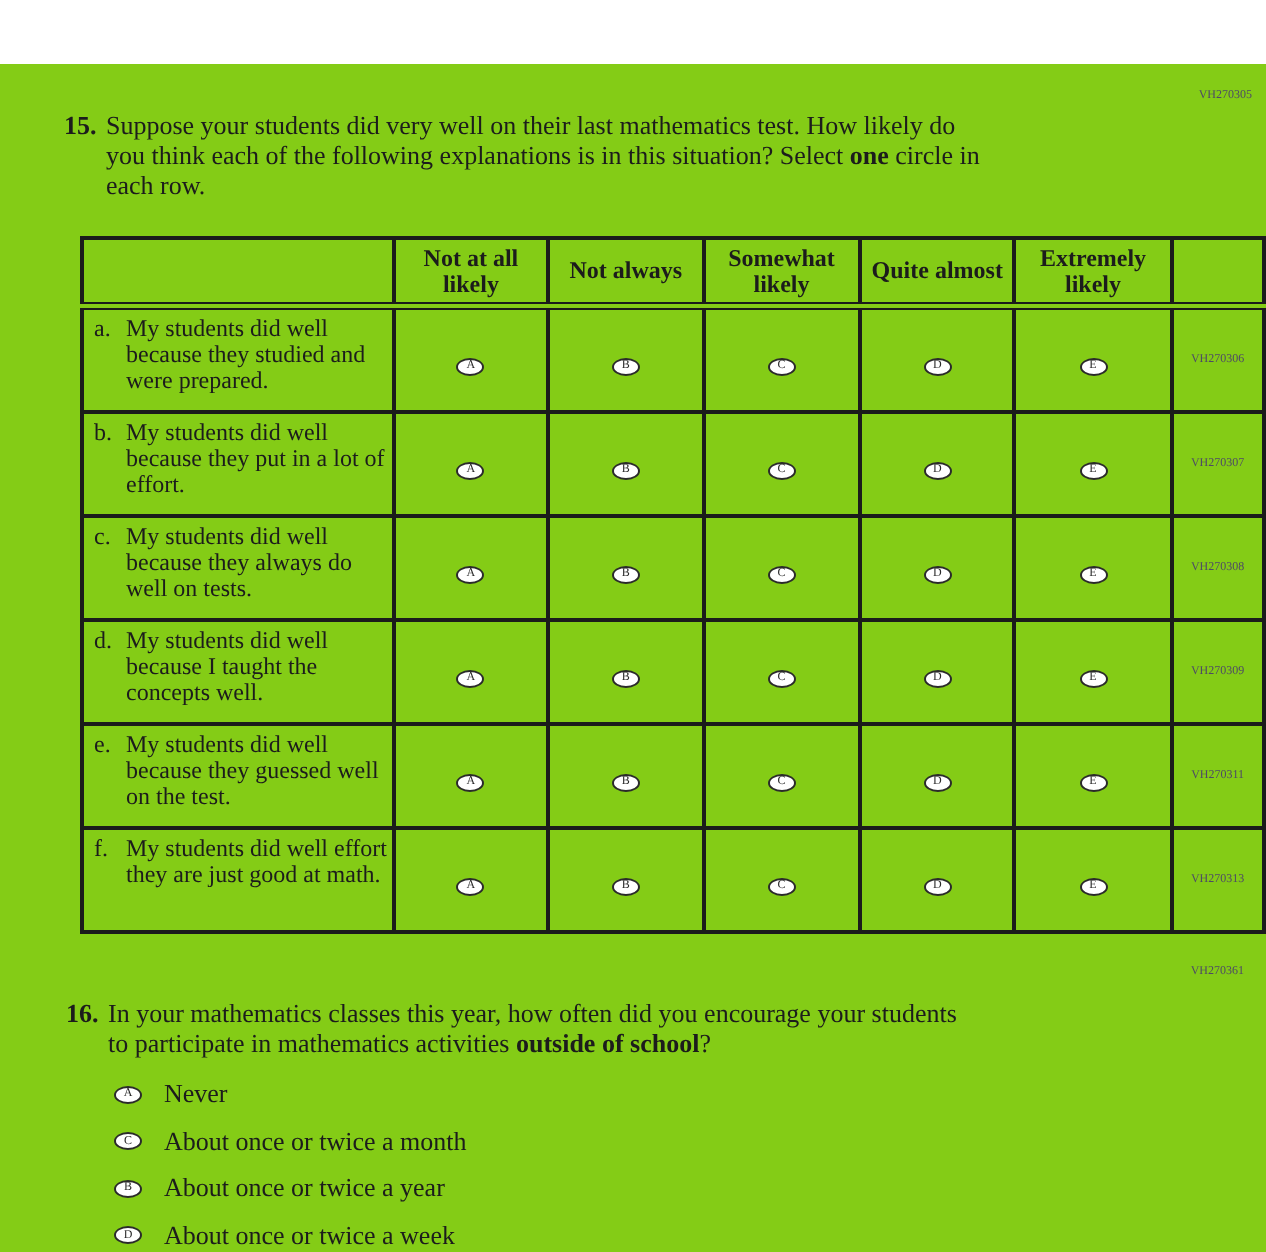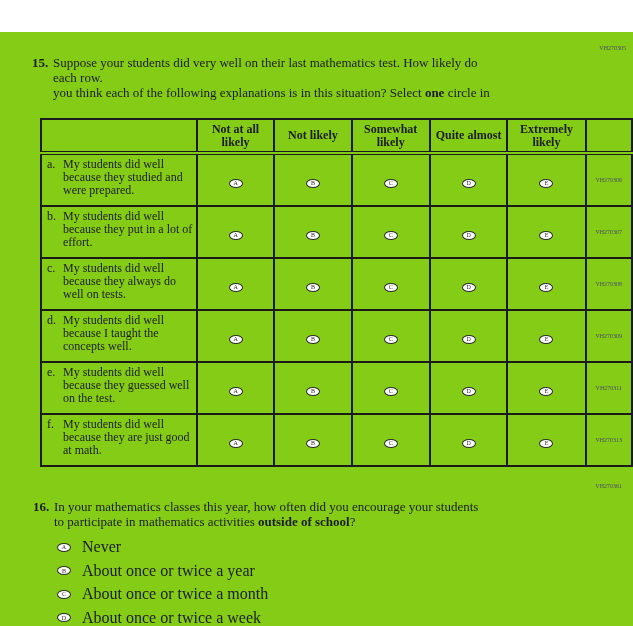--- a/index.html
+++ b/index.html
@@ -39,53 +39,53 @@
   .oval {
     display:inline-flex; align-items:center; justify-content:center;
     width:14px; height:9px; box-sizing:border-box;
     border:1px solid #2b2b2b; border-radius:50%; background:#fff;
   }
   .oval i { font-style:normal; font-size:6px; line-height:1; color:#2b2b2b; }
 
   .opts { position:absolute; left:57px; top:508px; }
   .opt { display:flex; align-items:center; height:14px; margin-bottom:9.5px; }
   .opt .oval { margin-right:11px; flex:none; }
-  .opt-label { font-size:16px; line-height:14px; white-space:nowrap; }
+  .opt-label { font-size:13px; line-height:14px; white-space:nowrap; }
 </style>
 </head>
 <body>
 
 <div class="page">
 
   <span class="tinycode" id="code-top">VH270305</span>
 
   <div class="question" id="q15">
     <span class="qnum">15.</span>
     <div class="qbody">
       <div>Suppose your students did very well on their last mathematics test. How likely do</div>
+      <div><span>you think each of the following explanations is in this situation? Select </span><b>one</b><span> circle in</span></div>
       <div>each row.</div>
-      <div><span>you think each of the following explanations is in this situation? Select </span><b>one</b><span> circle in</span></div>
     </div>
   </div>
 
   <table class="grid">
     <colgroup>
       <col style="width:159px">
         <col style="width:79px">
         <col style="width:79px">
         <col style="width:79px">
         <col style="width:79px">
         <col style="width:79px">
         <col style="width:47px">
     </colgroup>
     <thead>
       <tr>
         <th></th>
         <th>Not at all likely</th>
-        <th>Not likely</th>
+        <th>Not always</th>
         <th>Somewhat likely</th>
         <th>Quite almost</th>
         <th>Extremely likely</th>
         <th></th>
       </tr>
     </thead>
     <tbody>
       <tr>
         <td class="stem">
             <div class="stem-in">
@@ -203,21 +203,21 @@
             </span></td>
         <td class="cc"><span class="oval">
               <i>E</i>
             </span></td>
         <td class="vh">VH270311</td>
       </tr>
       <tr>
         <td class="stem">
             <div class="stem-in">
               <span class="rl">f.</span>
-              <span class="rt">My students did well because they are just good at math.</span>
+              <span class="rt">My students did well effort they are just good at math.</span>
             </div>
           </td>
         <td class="cc"><span class="oval">
               <i>A</i>
             </span></td>
         <td class="cc"><span class="oval">
               <i>B</i>
             </span></td>
         <td class="cc"><span class="oval">
               <i>C</i>
@@ -245,32 +245,32 @@
 
   <div class="opts">
     <div class="opt">
       <span class="oval">
           <i>A</i>
         </span>
       <span class="opt-label">Never</span>
     </div>
     <div class="opt">
       <span class="oval">
+          <i>C</i>
+        </span>
+      <span class="opt-label">About once or twice a month</span>
+    </div>
+    <div class="opt">
+      <span class="oval">
           <i>B</i>
         </span>
       <span class="opt-label">About once or twice a year</span>
     </div>
     <div class="opt">
       <span class="oval">
-          <i>C</i>
-        </span>
-      <span class="opt-label">About once or twice a month</span>
-    </div>
-    <div class="opt">
-      <span class="oval">
           <i>D</i>
         </span>
       <span class="opt-label">About once or twice a week</span>
     </div>
     <div class="opt">
       <span class="oval">
           <i>E</i>
         </span>
     </div>
   </div>

